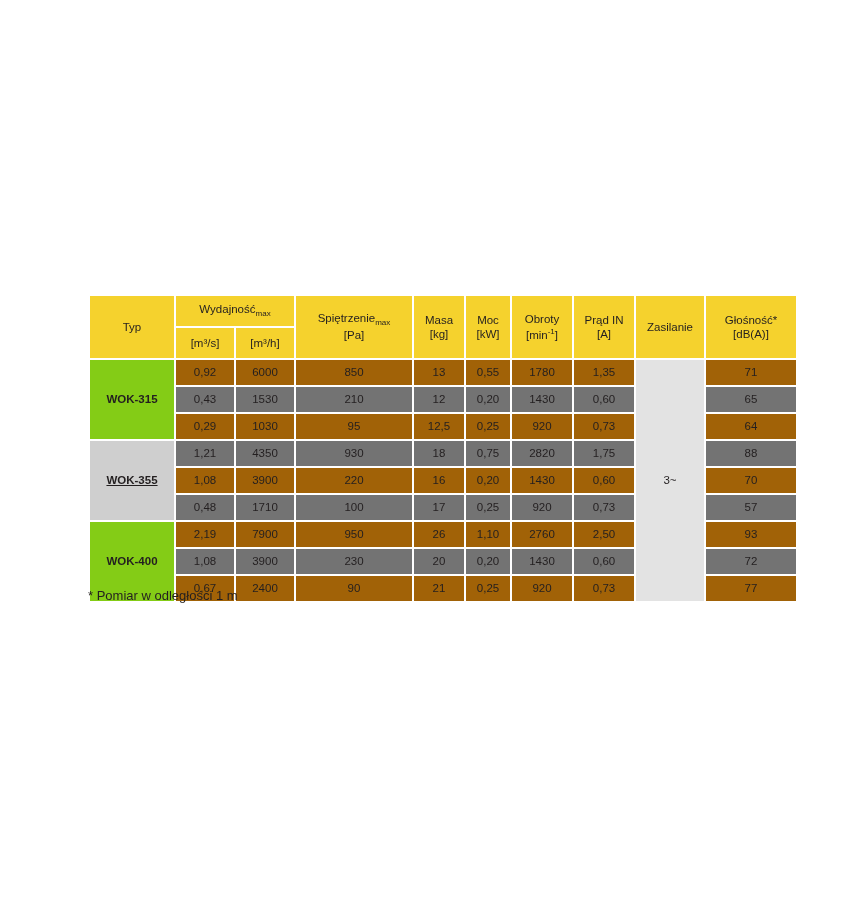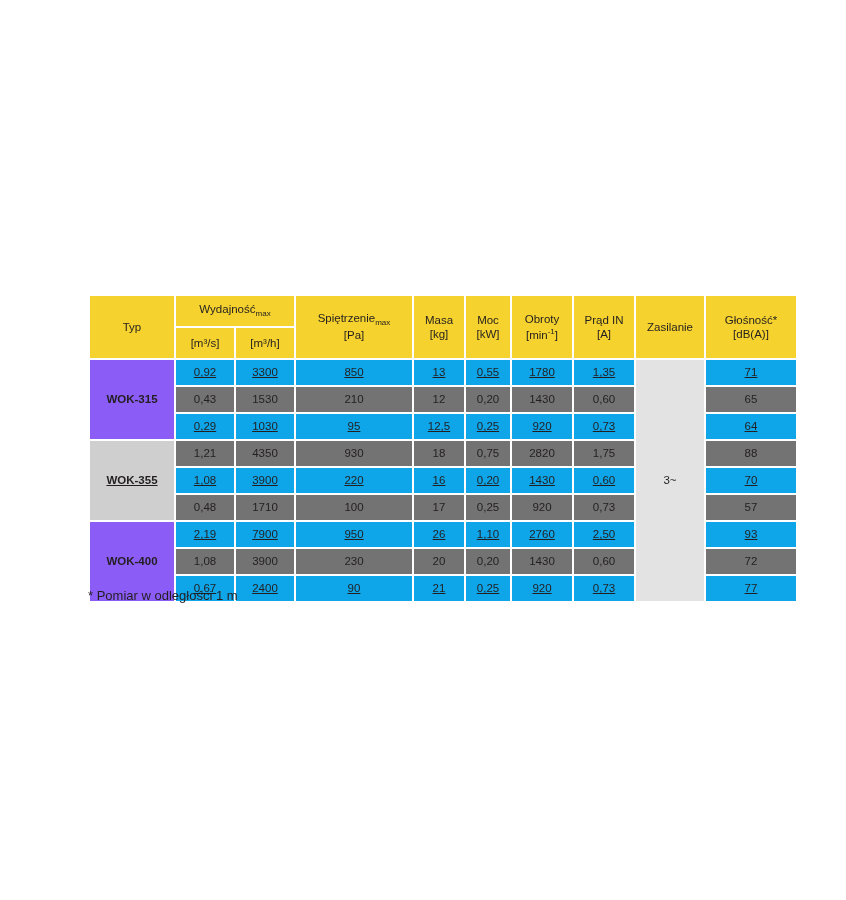--- a/index.html
+++ b/index.html
@@ -52,23 +52,23 @@
   }
   td.hdr .sup-up {
     font-size: 8px;
     vertical-align: super;
   }
 
   
   td.cell {
     height: 25px;
   }
-  td.light  { background: #0ea5e9; text-decoration: underline; }
+  td.light  { background: #a16207; }
   td.dark   { background: #737373; }
-  td.type   { background: #8b5cf6; font-weight: bold; font-size: 12.5px; }
+  td.type   { background: #84cc16; font-weight: bold; font-size: 12.5px; }
   td.type-d { background: #cfcfcf; font-weight: bold; font-size: 12.5px; text-decoration: underline; }
   td.power  { background: #e3e3e3; }
 
   .footnote {
     position: absolute;
     left: 88px;
     top: 588px;
     font-size: 13px;
     color: #231f20;
     font-family: "Liberation Sans", sans-serif;
@@ -124,21 +124,21 @@
       </tr>
 
       <tr>
         <td class="hdr"><span>[m³/s]</span></td>
         <td class="hdr"><span>[m³/h]</span></td>
       </tr>
 
       <tr>
         <td class="cell type" rowspan="3"><span>WOK-315</span></td>
         <td class="cell light">0,92</td>
-        <td class="cell light">3300</td>
+        <td class="cell light">6000</td>
         <td class="cell light">850</td>
         <td class="cell light">13</td>
         <td class="cell light">0,55</td>
         <td class="cell light">1780</td>
         <td class="cell light">1,35</td>
         <td class="cell power" rowspan="9">3~</td>
         <td class="cell light">71</td>
       </tr>
       <tr>
         <td class="cell dark">0,43</td>

